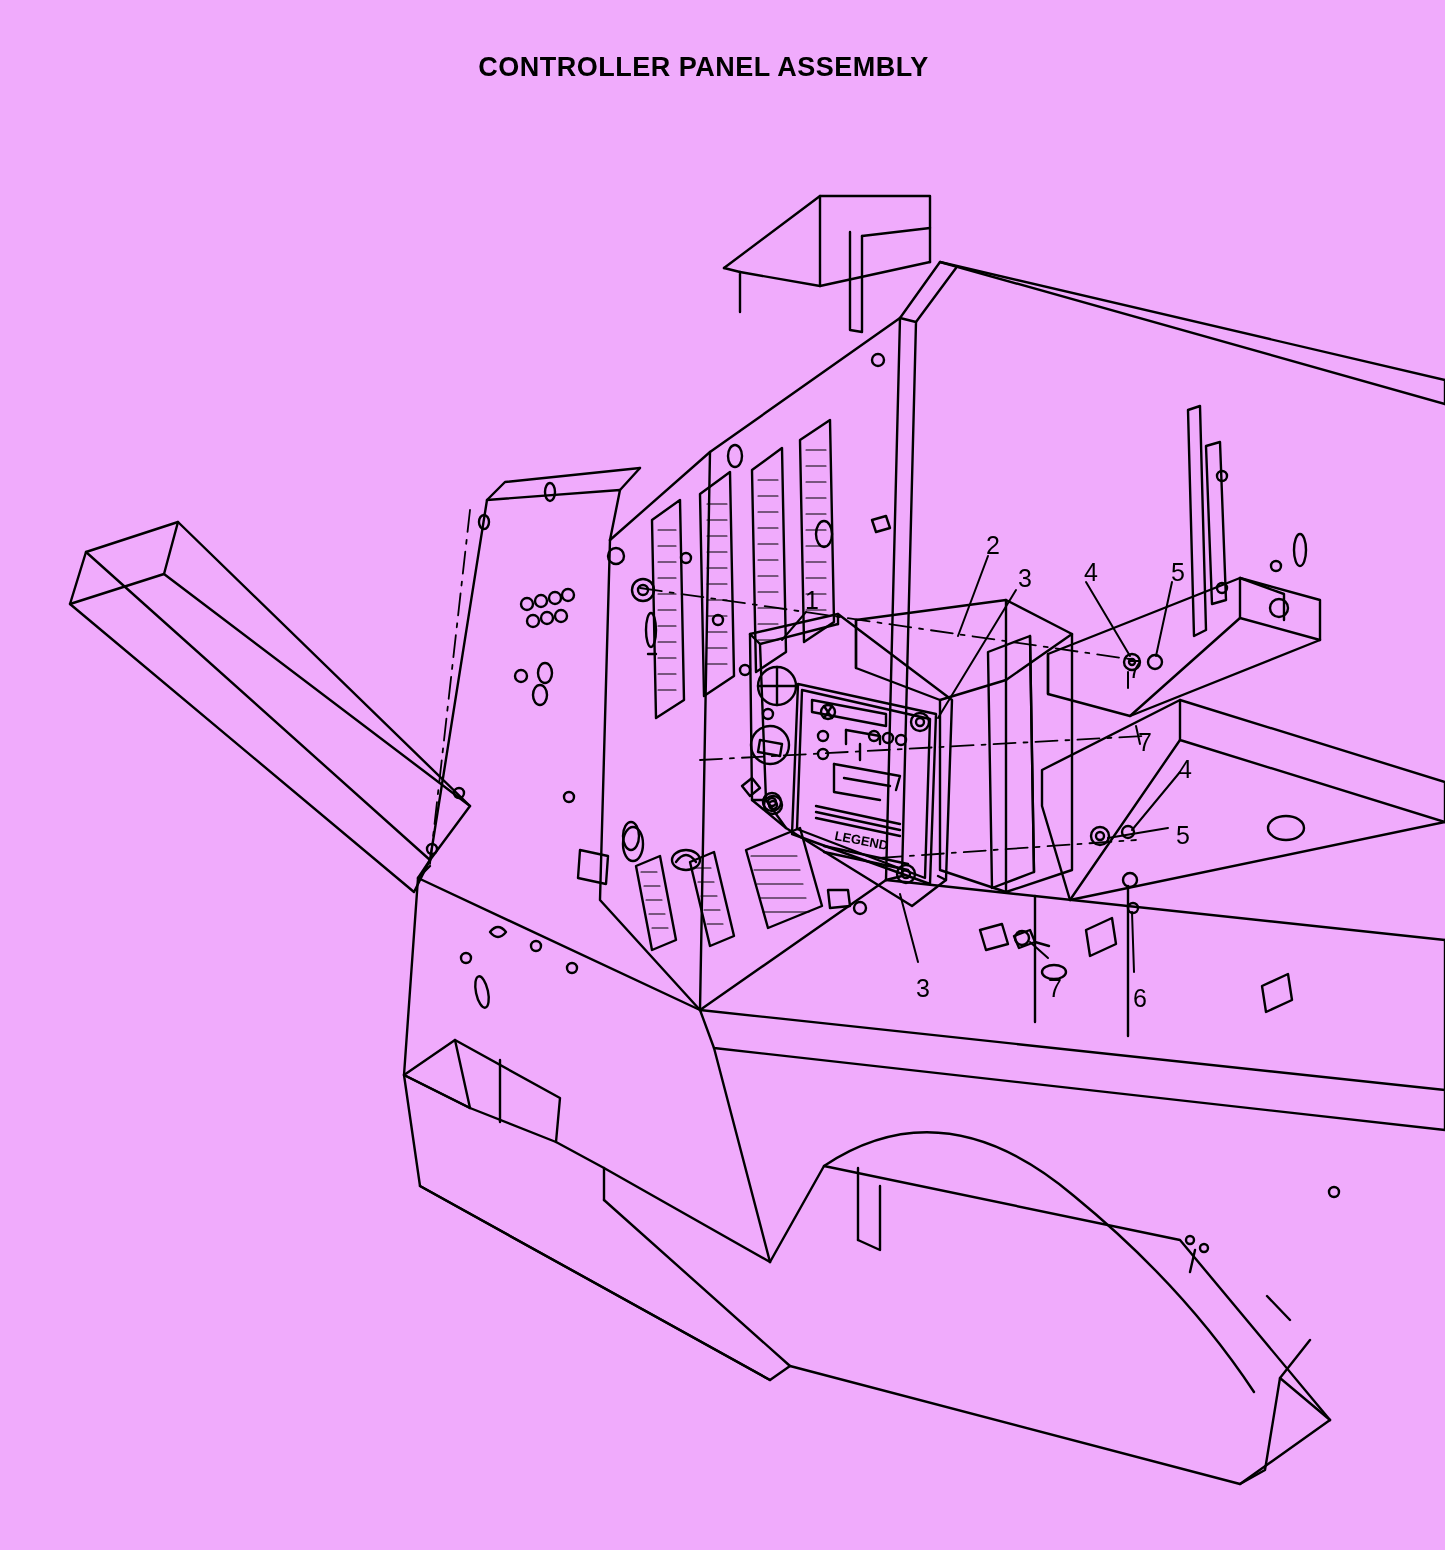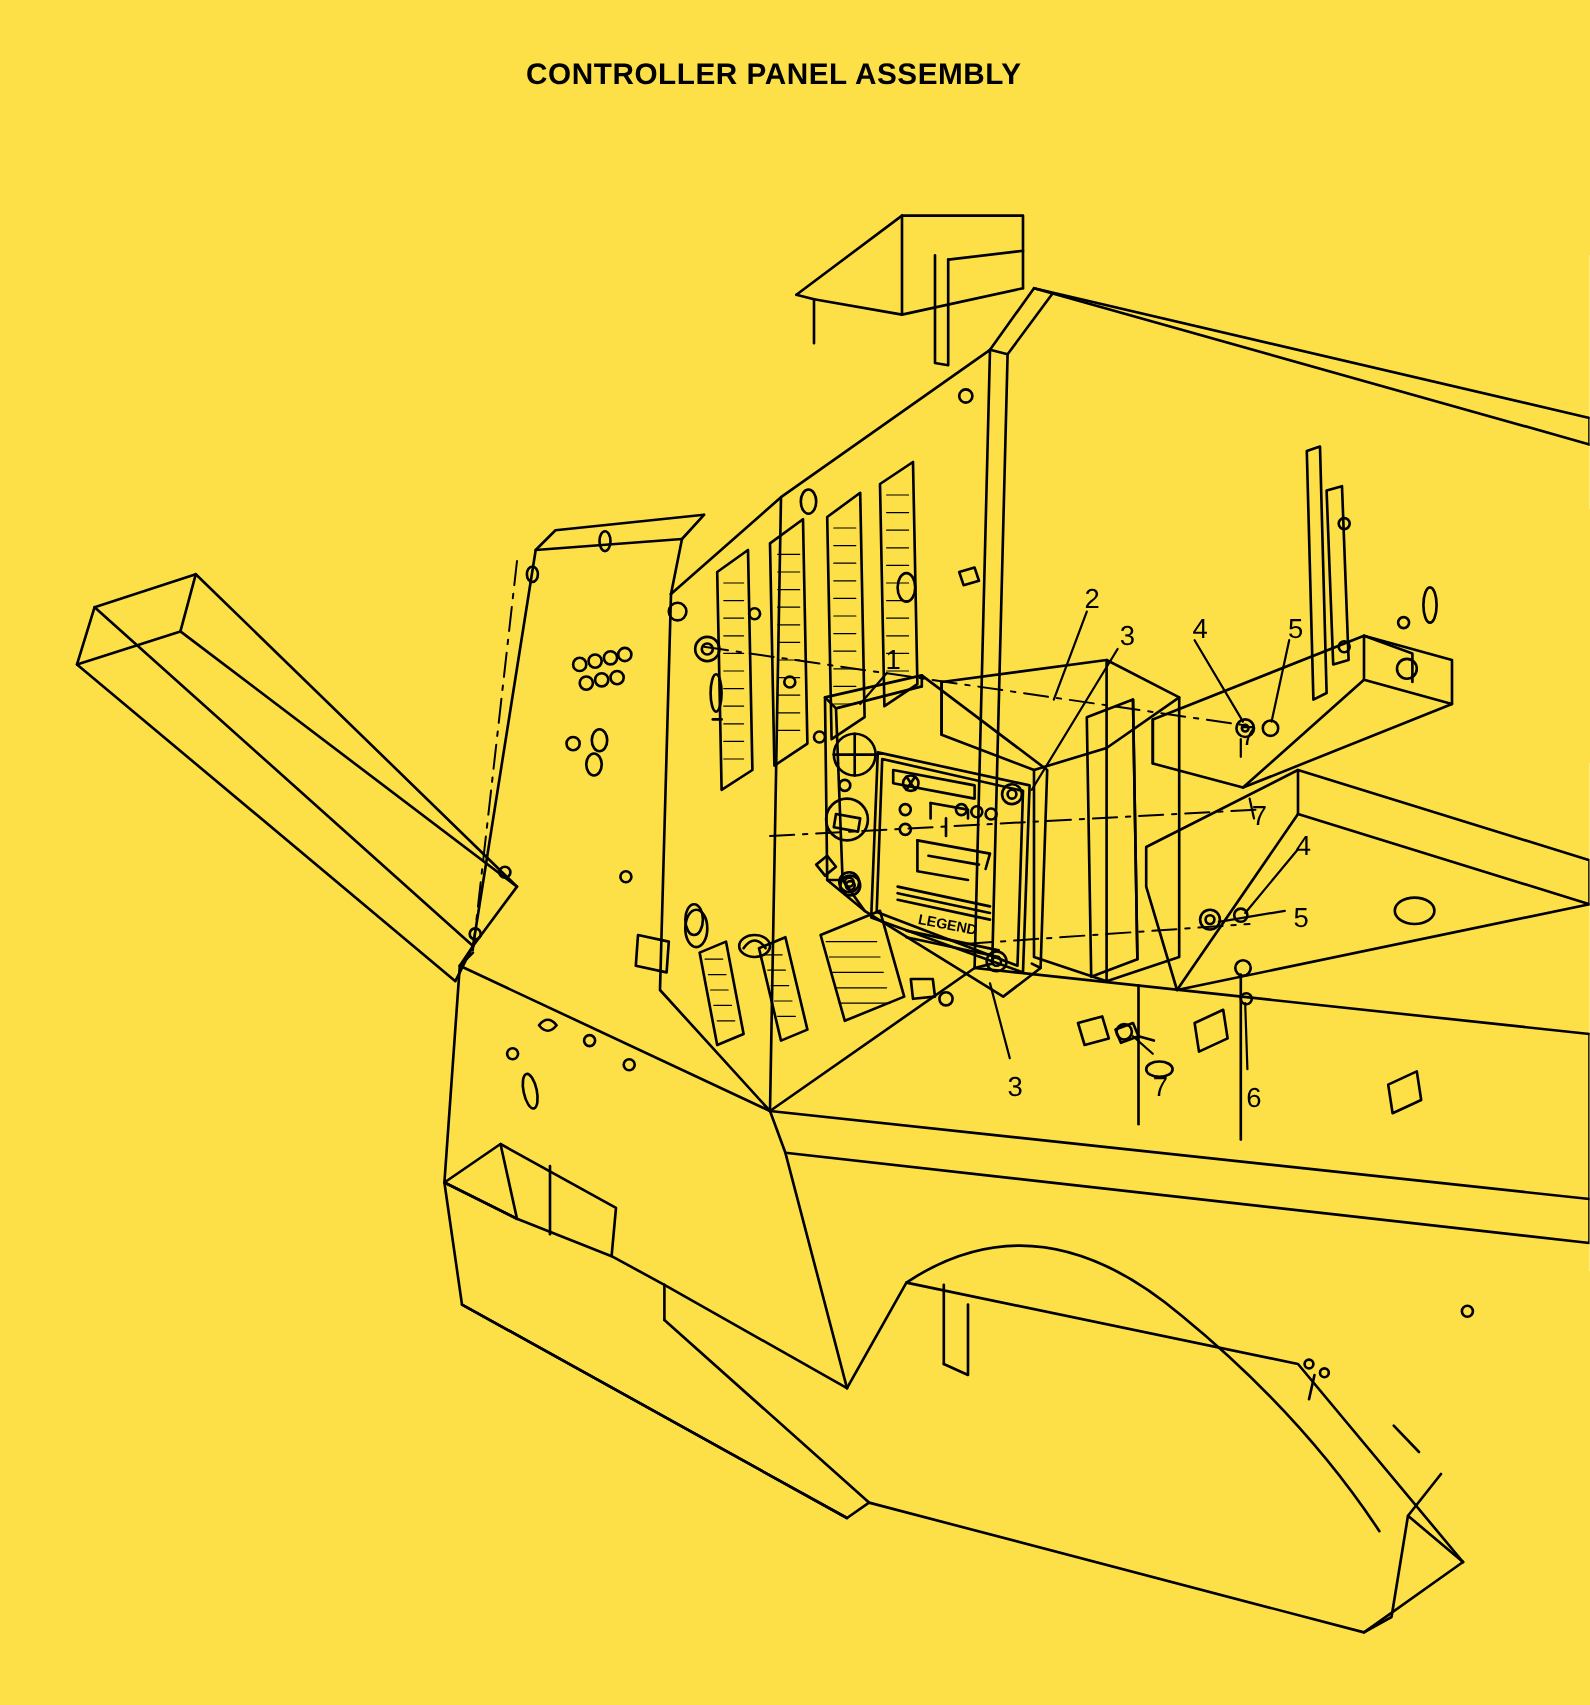--- a/index.html
+++ b/index.html
@@ -12,21 +12,21 @@
     height: 1550px;
     position: relative;
     font-family: "Liberation Sans", sans-serif;
     overflow: hidden;
   }
   #sheet {
     position: absolute;
     left: 0; top: 0;
     width: 1445px;
     height: 1550px;
-    background: #fde047;
+    background: #f0abfc;
   }
   #title {
     position: absolute;
     left: 0;
     top: 52px;
     width: 1445px;
     text-align: center;
     font-size: 27px;
     font-weight: bold;
     letter-spacing: 0.5px;

